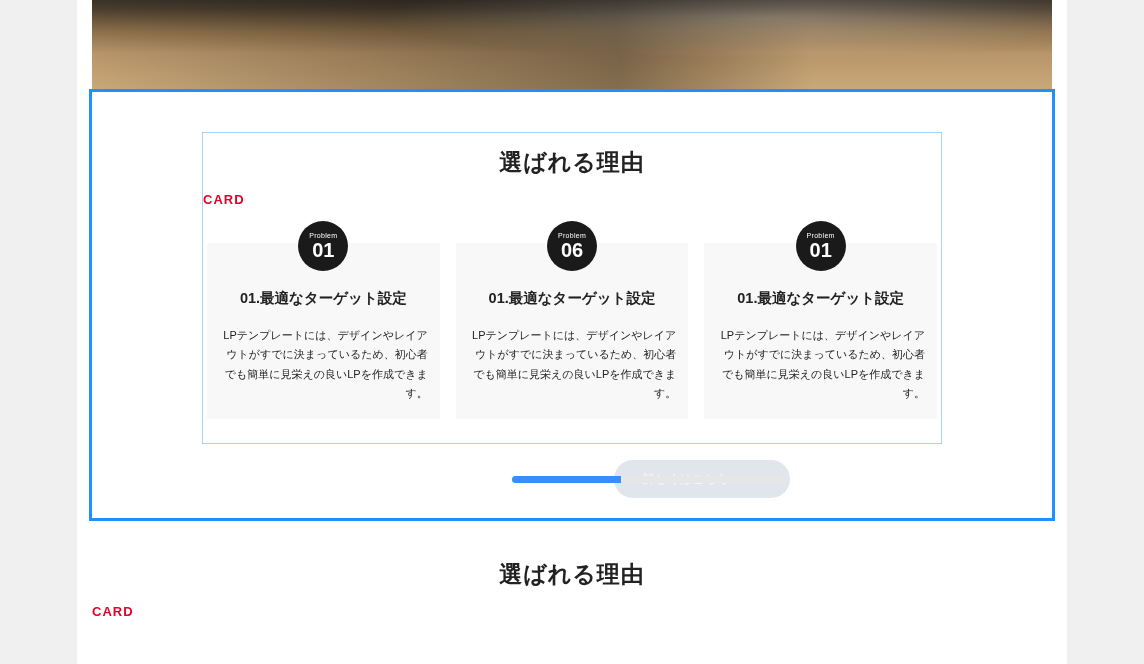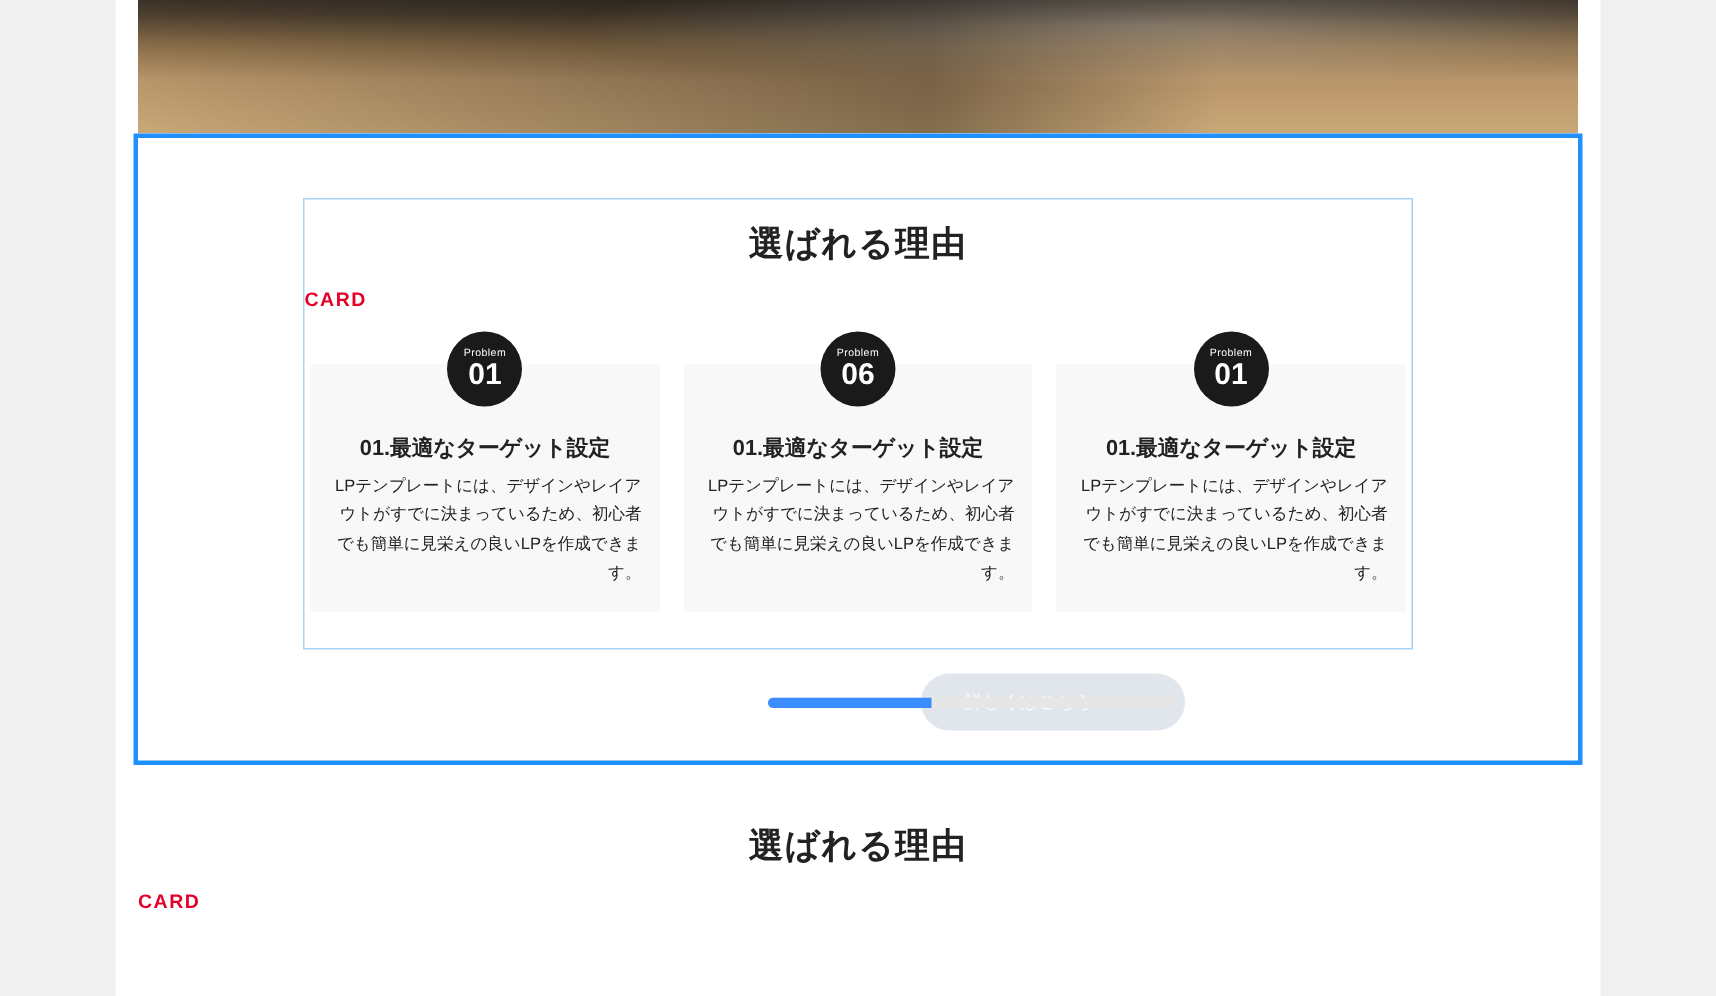--- a/index.html
+++ b/index.html
@@ -91,21 +91,21 @@
     justify-content: center;
     line-height: 1;
   }
   .badge .p { font-size: 7px; letter-spacing: 0.3px; margin-bottom: 1px; }
   .badge .n { font-size: 20px; font-weight: 700; }
   .card-title {
     font-size: 14.5px;
     font-weight: 700;
     text-align: center;
     color: #222;
-    margin-bottom: 7px;
+    margin-bottom: 18px;
   }
   .card-desc {
     font-size: 11px;
     line-height: 1.75;
     color: #222;
     text-align: right;
     padding: 0 2px;
   }
 
   .cta-wrap {

